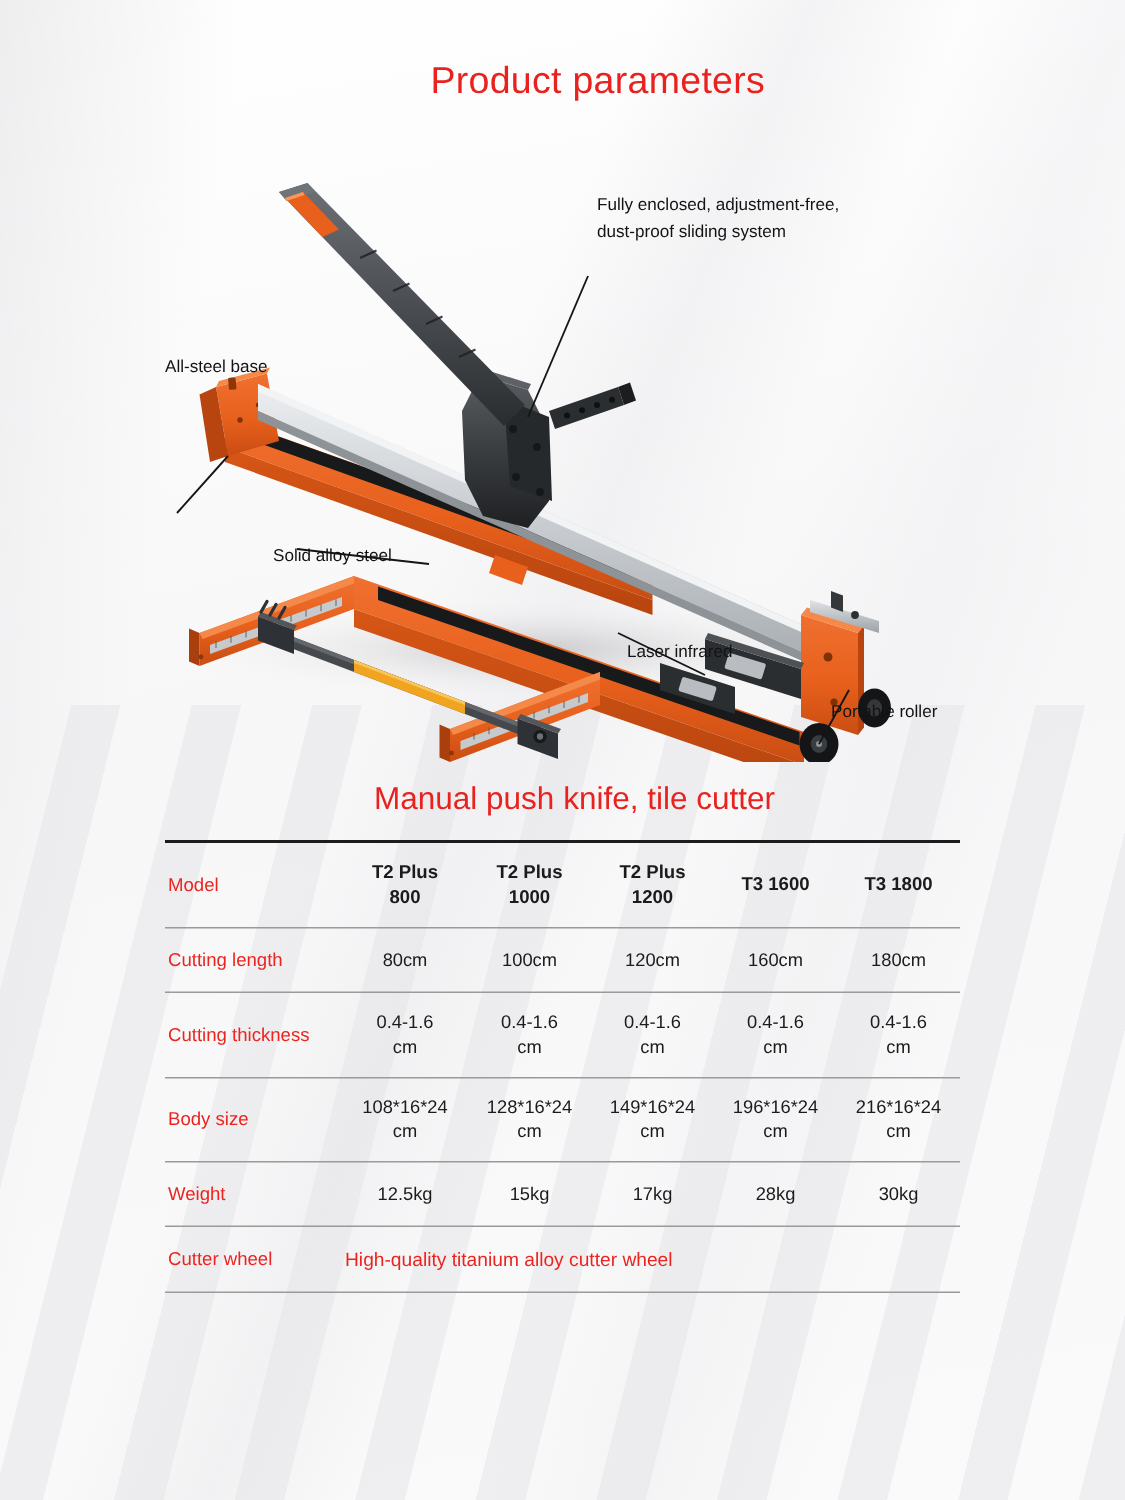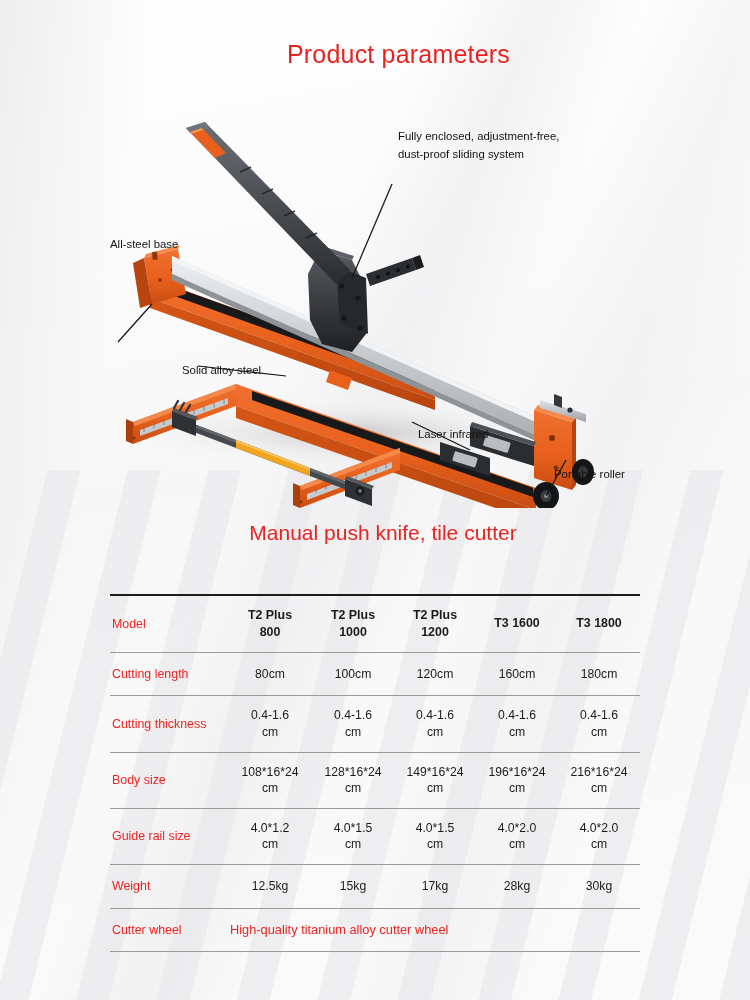--- a/index.html
+++ b/index.html
@@ -78,21 +78,20 @@
     fill: #131313;
   }
 
   
   #spec-table-wrap {
     position: absolute;
     top: 560px;
     left: 110px;
     width: 530px;
     z-index: 3;
-    margin-top: 34px;
   }
   table#spec-table {
     width: 530px;
     border-collapse: collapse;
     table-layout: fixed;
   }
   #spec-table td {
     padding: 0;
     vertical-align: middle;
     border-bottom: 1.6px solid #9a9a9a;
@@ -441,43 +440,20 @@
       <td class="rval cell-pad">
         <div>196*16*24</div>
         <div>cm</div>
       </td>
       <td class="rval cell-pad">
         <div>216*16*24</div>
         <div>cm</div>
       </td>
     </tr>
 
-    <tr>
-      <td class="rlabel cell-pad">Guide rail size</td>
-      <td class="rval cell-pad">
-        <div>4.0*1.2</div>
-        <div>cm</div>
-      </td>
-      <td class="rval cell-pad">
-        <div>4.0*1.5</div>
-        <div>cm</div>
-      </td>
-      <td class="rval cell-pad">
-        <div>4.0*1.5</div>
-        <div>cm</div>
-      </td>
-      <td class="rval cell-pad">
-        <div>4.0*2.0</div>
-        <div>cm</div>
-      </td>
-      <td class="rval cell-pad">
-        <div>4.0*2.0</div>
-        <div>cm</div>
-      </td>
-    </tr>
 
     <tr>
       <td class="rlabel cell-pad-2">Weight</td>
       <td class="rval cell-pad-2">12.5kg</td>
       <td class="rval cell-pad-2">15kg</td>
       <td class="rval cell-pad-2">17kg</td>
       <td class="rval cell-pad-2">28kg</td>
       <td class="rval cell-pad-2">30kg</td>
     </tr>
 

